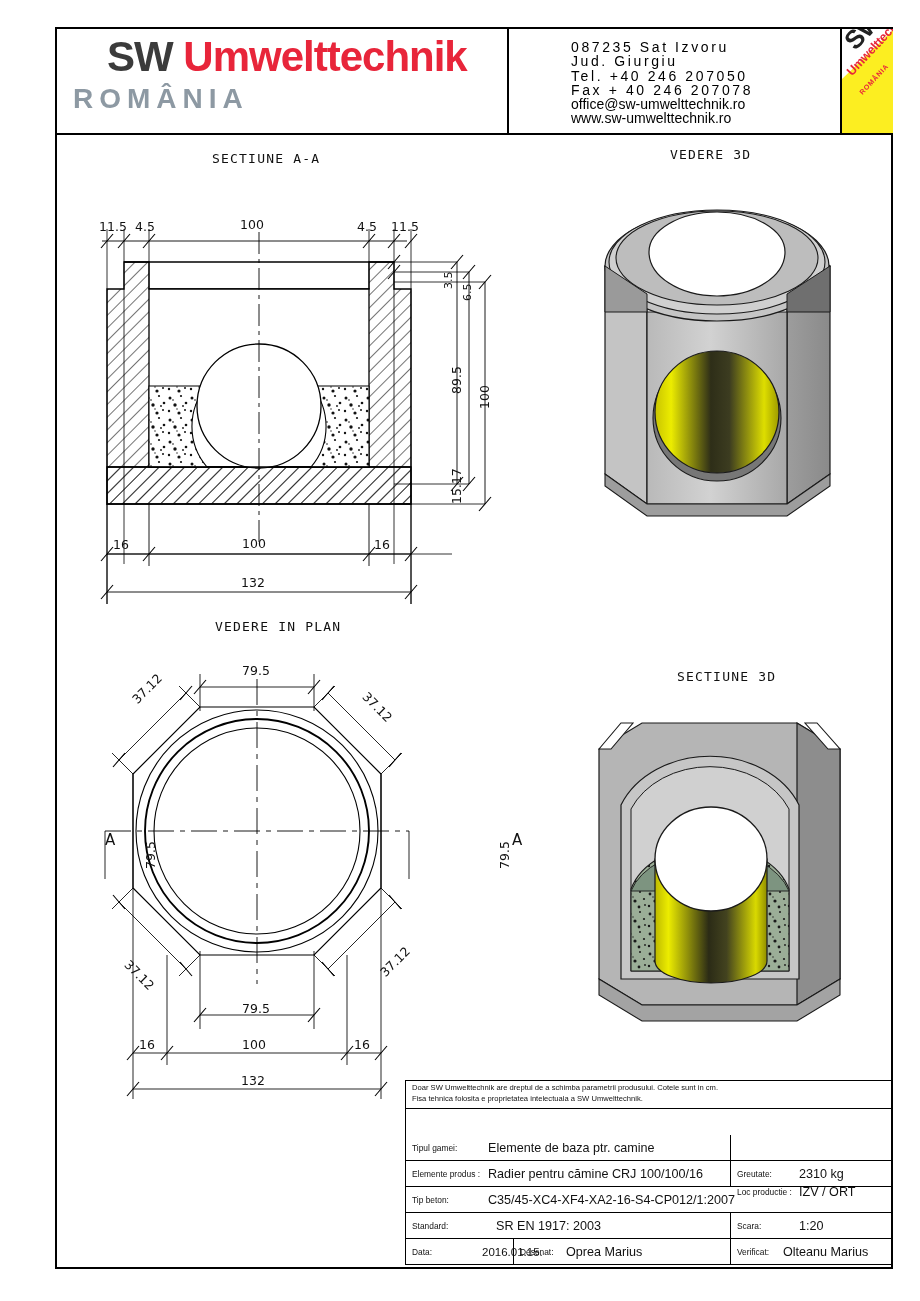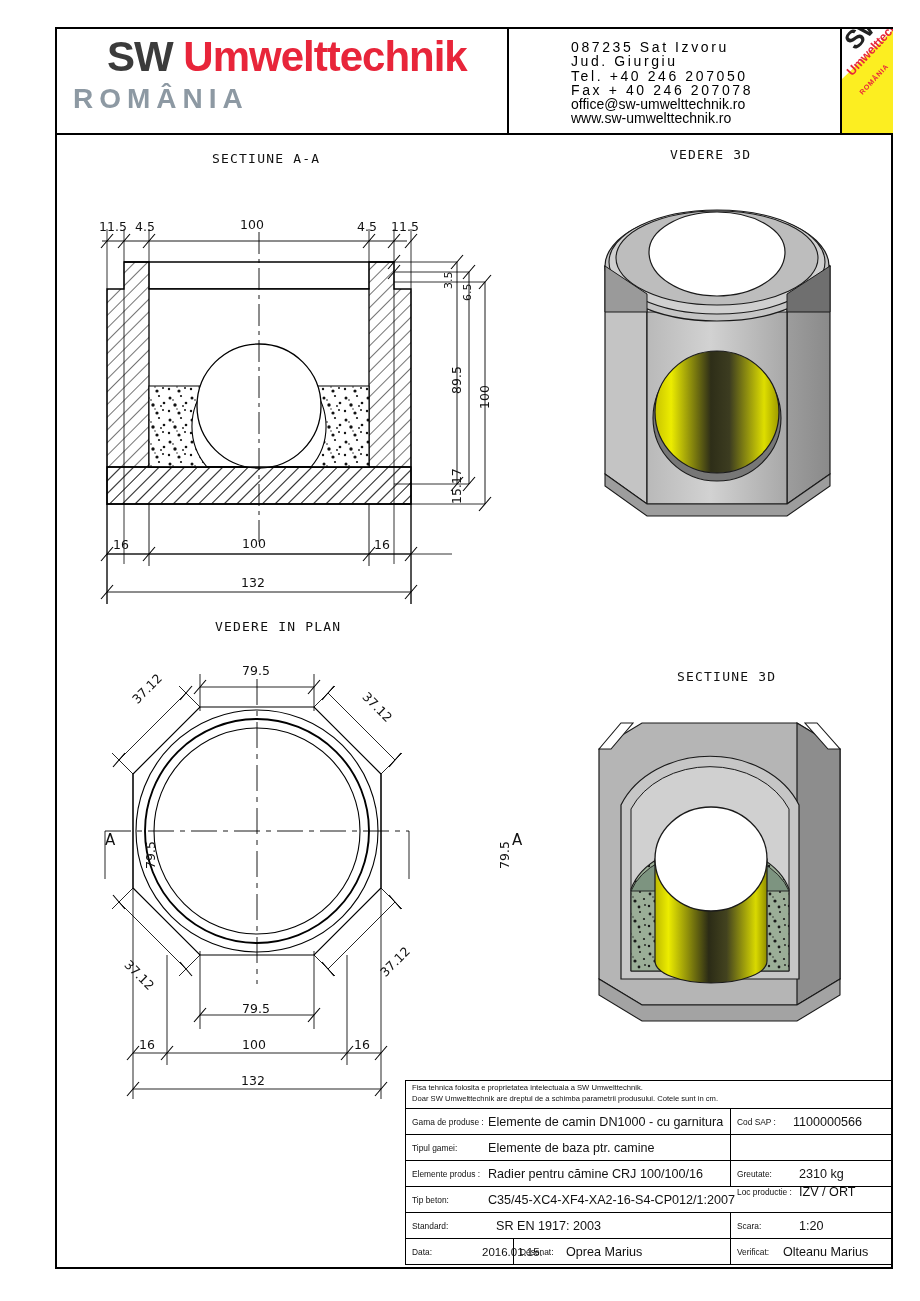--- a/index.html
+++ b/index.html
@@ -375,34 +375,24 @@
     <path d="M44,182 A82,56 0 0 1 202,182 Z" fill="#7d9480" stroke="#1a1a1a" stroke-width="0.9"></path>
 
     <path d="M68,150 L68,252 A56,22 0 0 0 180,252 L180,150 Z" fill="url(#gPipe2)" stroke="#1a1a1a" stroke-width="1.2"></path>
     <ellipse cx="124" cy="150" rx="56" ry="52" fill="#fff" stroke="#1a1a1a" stroke-width="1.3"></ellipse>
 
     <polygon points="12,270 55,296 210,296 253,270 253,286 210,312 55,312 12,286" fill="#a3a3a3" stroke="#1a1a1a" stroke-width="1.1"></polygon>
   </svg>
 
   <div class="tb">
     <div class="tb-note">
+      <div>Doar SW Umwelttechnik are dreptul de a schimba parametrii produsului. Cotele sunt in cm.</div>
       <div>Fisa tehnica folosita e proprietatea intelectuala a SW Umwelttechnik.</div>
-      <div>Doar SW Umwelttechnik are dreptul de a schimba parametrii produsului. Cotele sunt in cm.</div>
-    </div>
-
-    <div class="tbrow" style="top:28px;height:26px;">
-      <div class="tbcell tbdiv" style="left:0;width:325px;">
-        <span class="k">Gama de produse :</span>
-        <span class="v" style="left:82px;">Elemente de camin DN1000 - cu garnitura</span>
-      </div>
-      <div class="tbcell" style="left:325px;width:161px;">
-        <span class="k">Cod SAP :</span>
-        <span class="v" style="left:62px;">1100000566</span>
-      </div>
-    </div>
+    </div>
+
 
     <div class="tbrow" style="top:54px;height:26px;">
       <div class="tbcell tbdiv" style="left:0;width:325px;">
         <span class="k">Tipul gamei:</span>
         <span class="v" style="left:82px;">Elemente de baza ptr. camine</span>
       </div>
       <div class="tbcell" style="left:325px;width:161px;margin-top:44px;">
         <span class="k">Loc productie :</span>
         <span class="v" style="left:68px;">IZV / ORT</span>
       </div>

